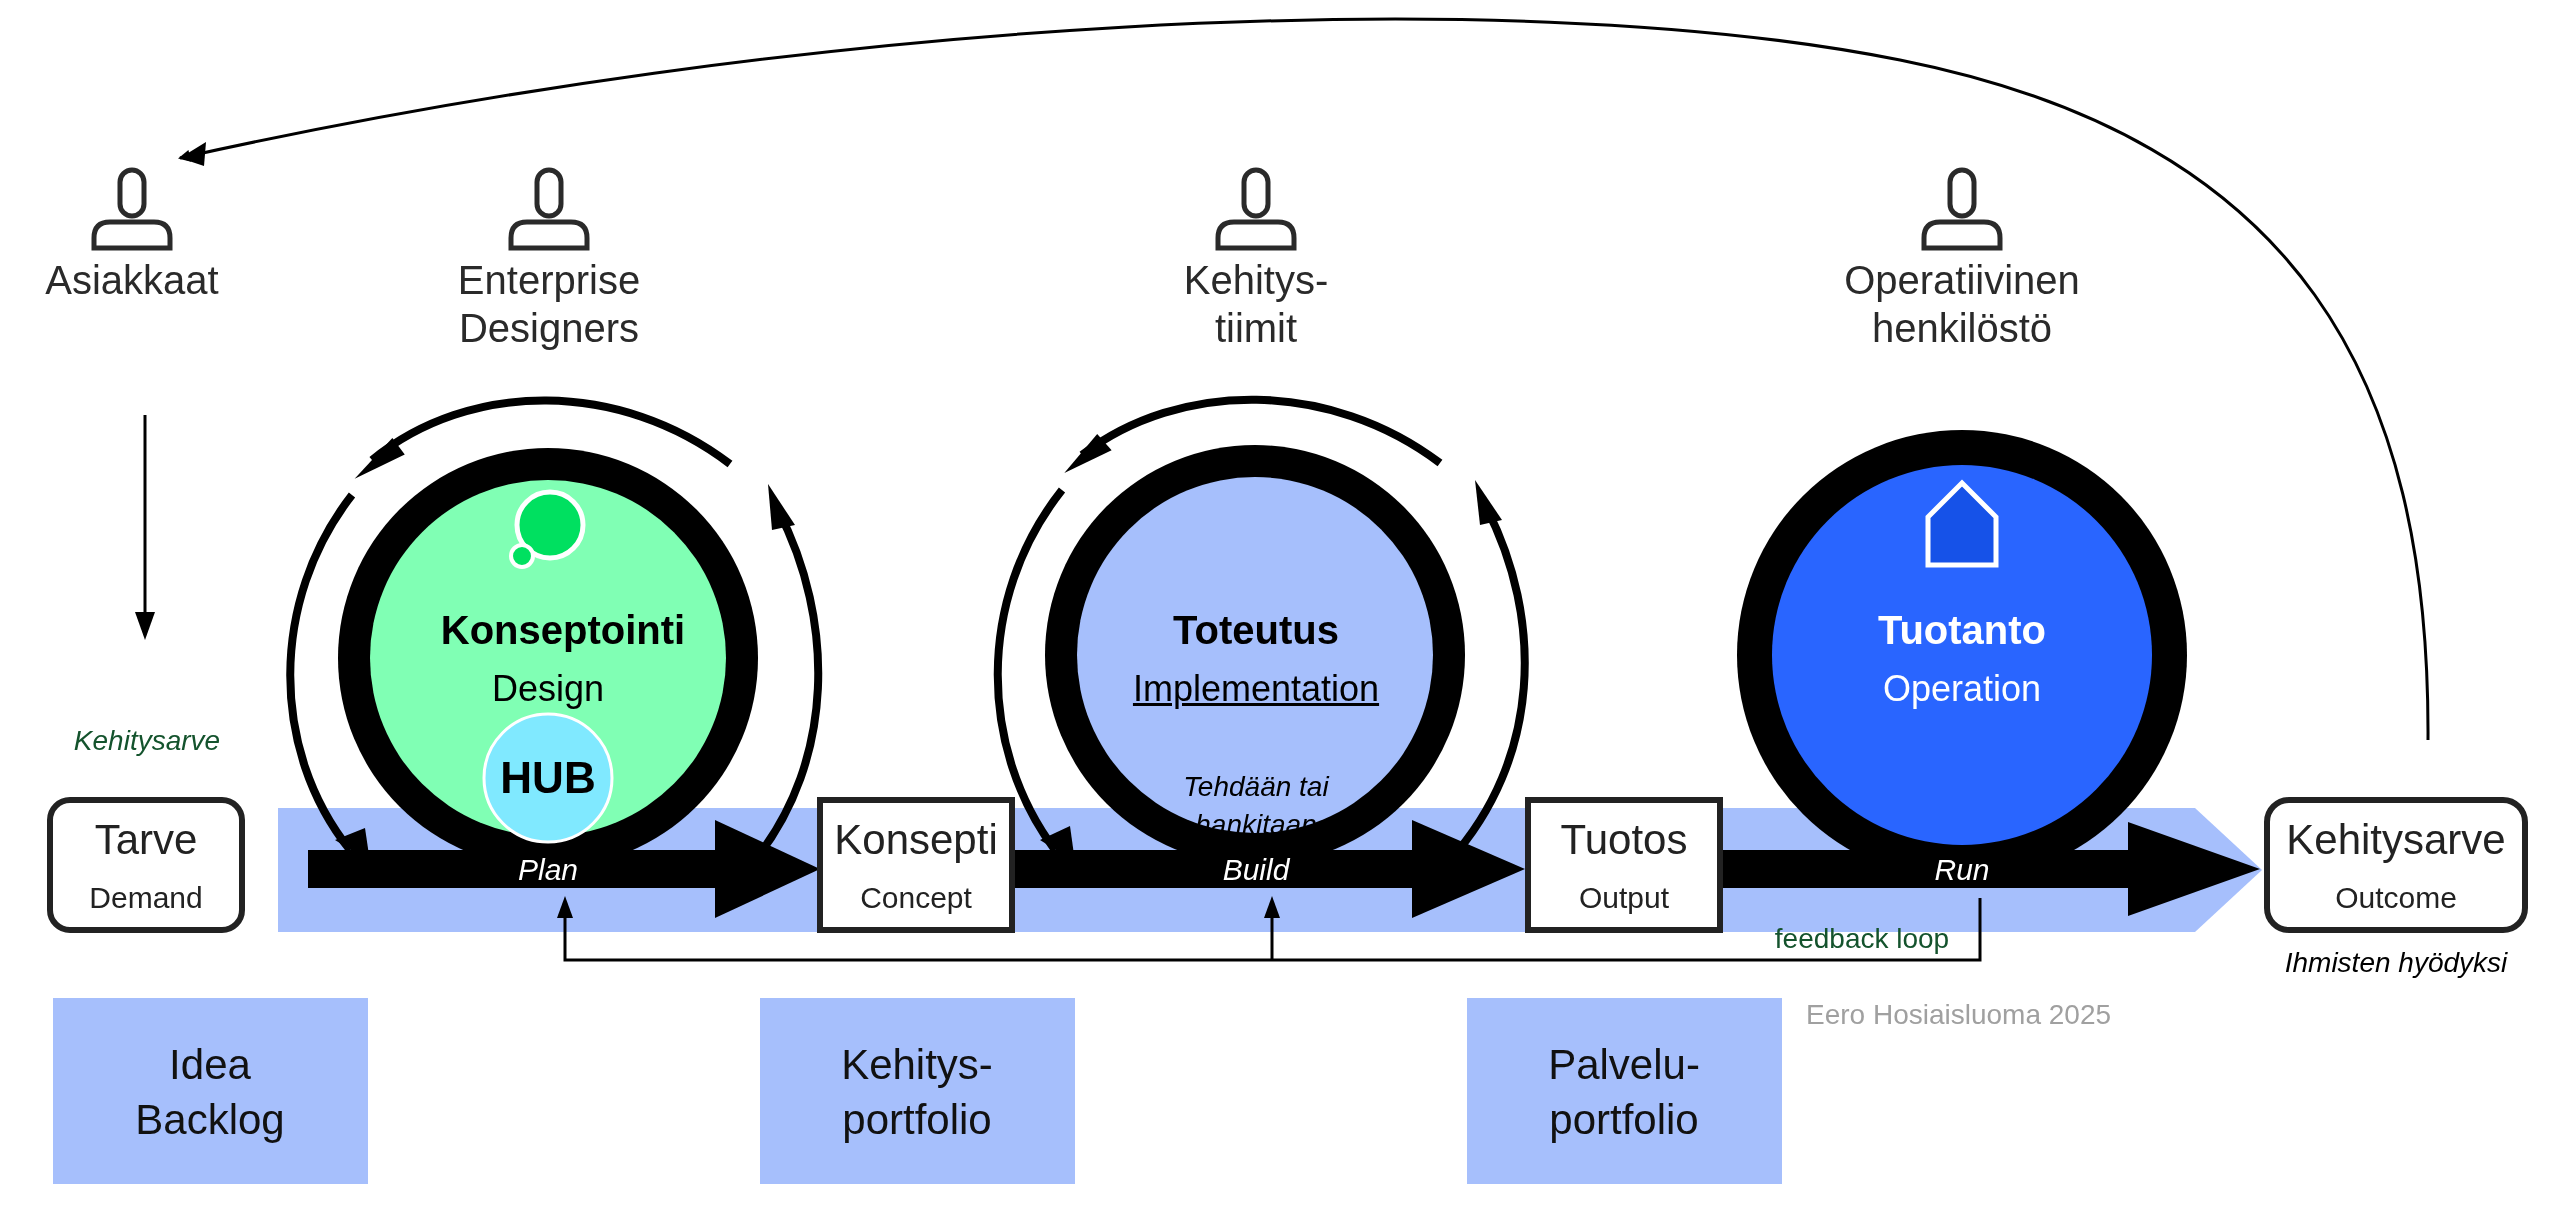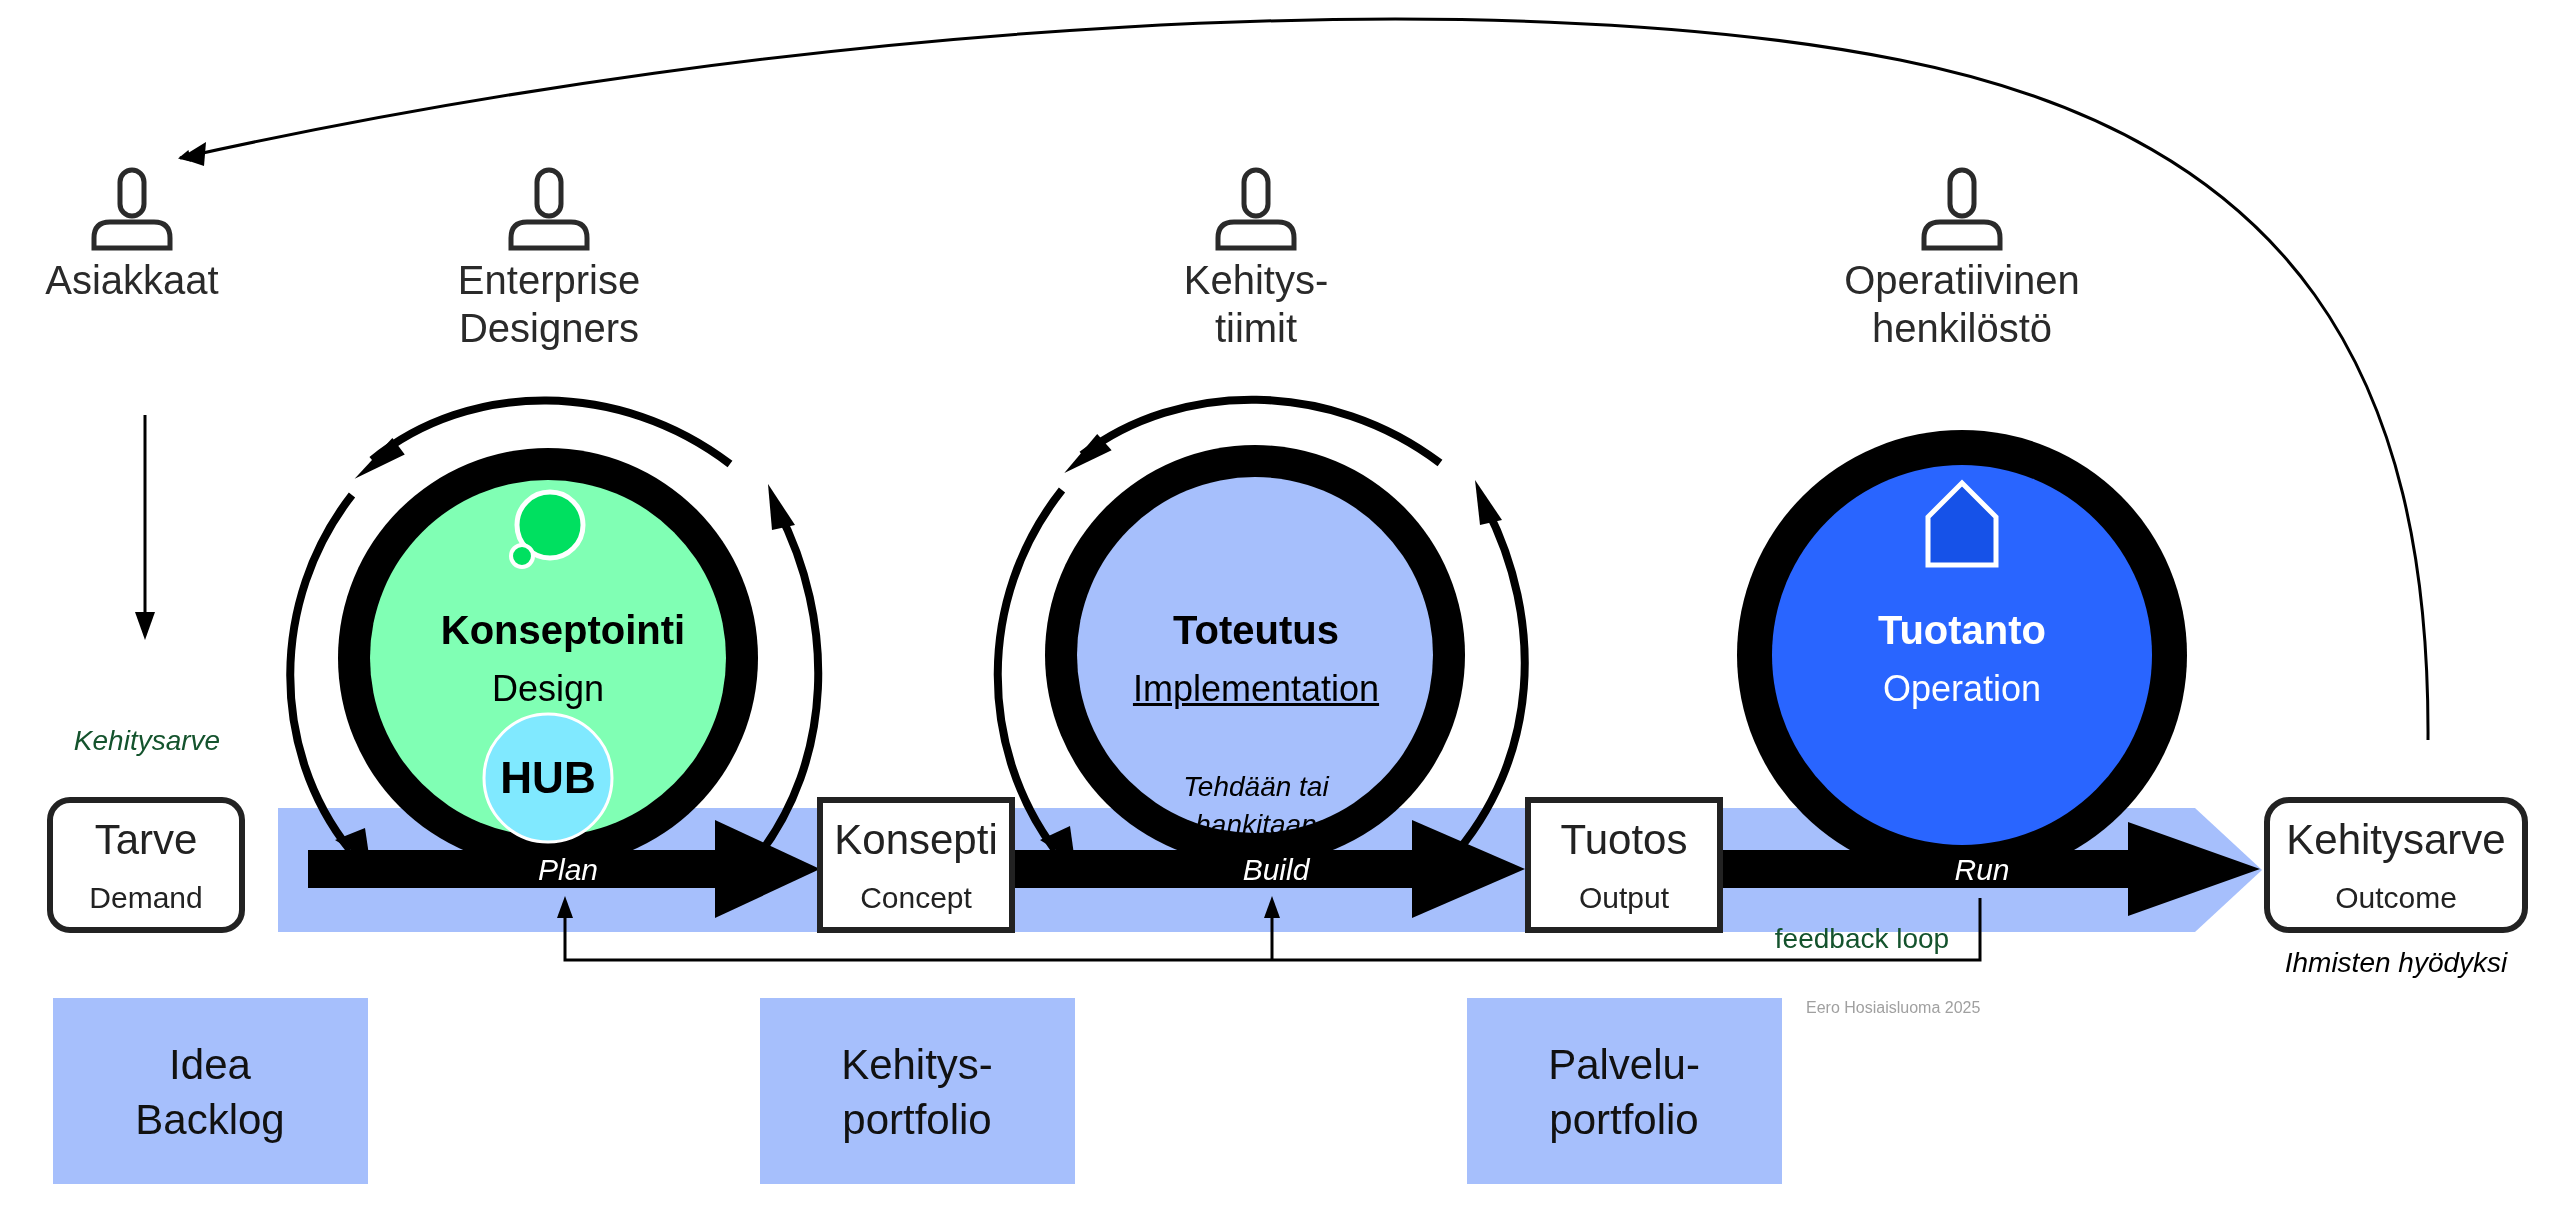--- a/index.html
+++ b/index.html
@@ -5,26 +5,26 @@
   html, body { margin: 0; padding: 0; background: #ffffff; }
   body { width: 2560px; height: 1218px; overflow: hidden; position: relative; font-family: "Liberation Sans", sans-serif; }
   svg#diagram { position: absolute; left: 0; top: 0; width: 2560px; height: 1218px; }
   .lbl { position: absolute; text-align: center; color: #222; font-family: "Liberation Sans", sans-serif; line-height: 1.2; white-space: nowrap; transform: translateX(-50%); }
   .actor { font-size: 40px; color: #2a2a2a; }
   .it { font-style: italic; }
   .circle-title { font-size: 40px; font-weight: bold; color: #000; }
   .circle-sub { font-size: 36px; color: #000; }
   .white { color: #ffffff; }
   .hub { font-size: 44px; font-weight: bold; color: #000; }
-  .phase { font-size: 30px; color: #fff; font-style: italic; margin-left: 20px; }
+  .phase { font-size: 30px; color: #fff; font-style: italic; }
   .box-main { font-size: 42px; color: #222; }
   .box-sub { font-size: 30px; color: #222; }
   .small { font-size: 28px; color: #14532d; }
   .portfolio { font-size: 42px; color: #111; line-height: 1.3; }
-  .copyright { font-size: 16px; color: #a0a0a0; transform: none; }
+  .copyright { font-size: 28px; color: #a0a0a0; transform: none; }
 </style>
 </head>
 <body>
 
 <svg id="diagram" viewBox="0 0 2560 1218" xmlns="http://www.w3.org/2000/svg">
   <defs>
     <marker id="ah" markerWidth="12" markerHeight="12" refX="10" refY="6" orient="auto" markerUnits="userSpaceOnUse">
       <path d="M0,0 L12,6 L0,12 z" fill="#000"></path>
     </marker>
     <marker id="ahBig" markerWidth="30" markerHeight="30" refX="26" refY="15" orient="auto" markerUnits="userSpaceOnUse">

